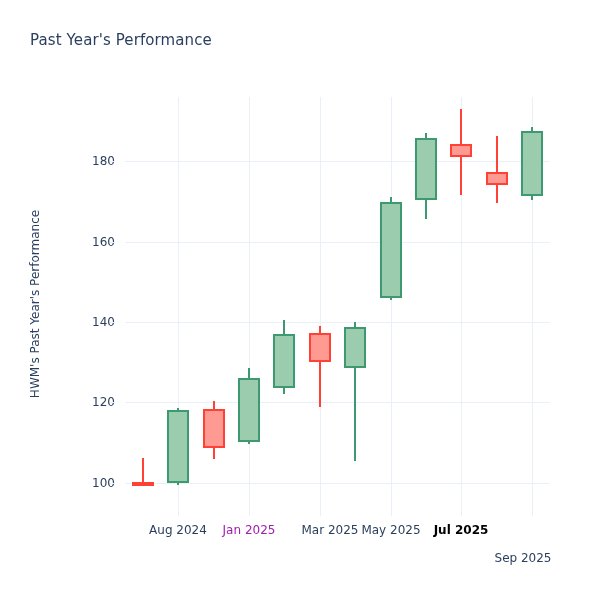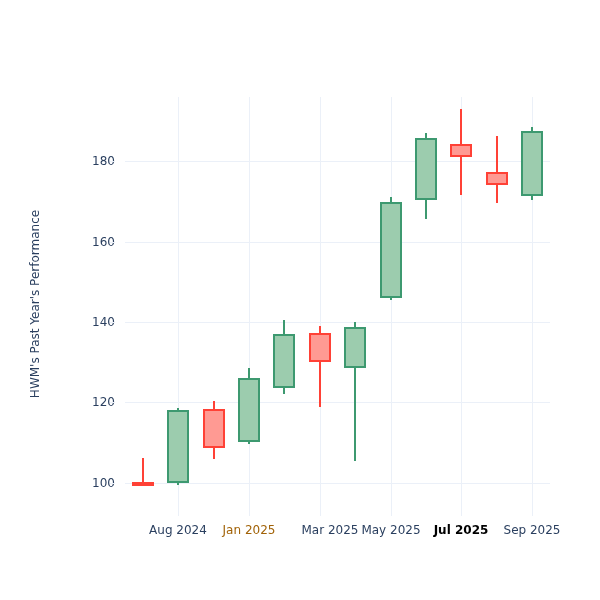--- a/index.html
+++ b/index.html
@@ -127,20 +127,21 @@
     box-sizing: border-box;
     border-style: solid;
     border-width: 2px;
   }
 </style>
 </head>
 <body>
 
 <div id="chart-root">
 
+  <div id="chart-title">Past Year's Performance</div>
 
   <div id="yaxis-title-wrap">
     <div id="yaxis-title">HWM's Past Year's Performance</div>
   </div>
 
   <div id="ytick-labels">
       <div class="ytick-label" style="top: 385.864px; color: rgb(42, 63, 95);">100</div>
       <div class="ytick-mark" style="top: 386px; background: rgb(235, 240, 248);"></div>
       <div class="ytick-label" style="top: 305.476px; color: rgb(42, 63, 95);">120</div>
       <div class="ytick-mark" style="top: 305px; background: rgb(235, 240, 248);"></div>
@@ -211,24 +212,24 @@
       <div class="candle" title="Sep 2025" style="left: 0px; top: 0px; width: 425px; height: 414px;">
         <div class="wick" style="left: 406.292px; top: 29.7437px; height: 73.1534px; background: rgb(61, 153, 112);"></div>
         <div class="body" style="left: 396.292px; top: 34.165px; width: 22px; height: 65.1146px; border-color: rgb(61, 153, 112); background: rgb(156, 204, 174);"></div>
       </div>
     </div>
 
   <div id="xtick-labels">
       <div class="xtick-mark" style="left: 53px; background: rgb(235, 240, 248);"></div>
       <div class="xtick-label" style="left: 53px; color: rgb(42, 63, 95);">Aug 2024</div>
       <div class="xtick-mark" style="left: 124px; background: rgb(235, 240, 248);"></div>
-      <div class="xtick-label" style="left: 124px; color: #a16207;">Jan 2025</div>
+      <div class="xtick-label" style="left: 124px; color: #a21caf;">Jan 2025</div>
       <div class="xtick-mark" style="left: 195px; background: rgb(235, 240, 248);"></div>
       <div class="xtick-label" style="left: 195px; color: rgb(42, 63, 95); padding-left: 20px;">Mar 2025</div>
       <div class="xtick-mark" style="left: 266px; background: rgb(235, 240, 248);"></div>
       <div class="xtick-label" style="left: 266px; color: rgb(42, 63, 95);">May 2025</div>
       <div class="xtick-mark" style="left: 336px; background: rgb(235, 240, 248);"></div>
       <div class="xtick-label" style="left: 336px; color: #000000; font-weight: bold;">Jul 2025</div>
       <div class="xtick-mark" style="left: 407px; background: rgb(235, 240, 248);"></div>
-      <div class="xtick-label" style="left: 407px; color: rgb(42, 63, 95);">Sep 2025</div>
+      <div class="xtick-label" style="left: 398px; color: rgb(42, 63, 95); margin-top: 28px;">Sep 2025</div>
     </div>
 
 </div>
 
 </body></html>

